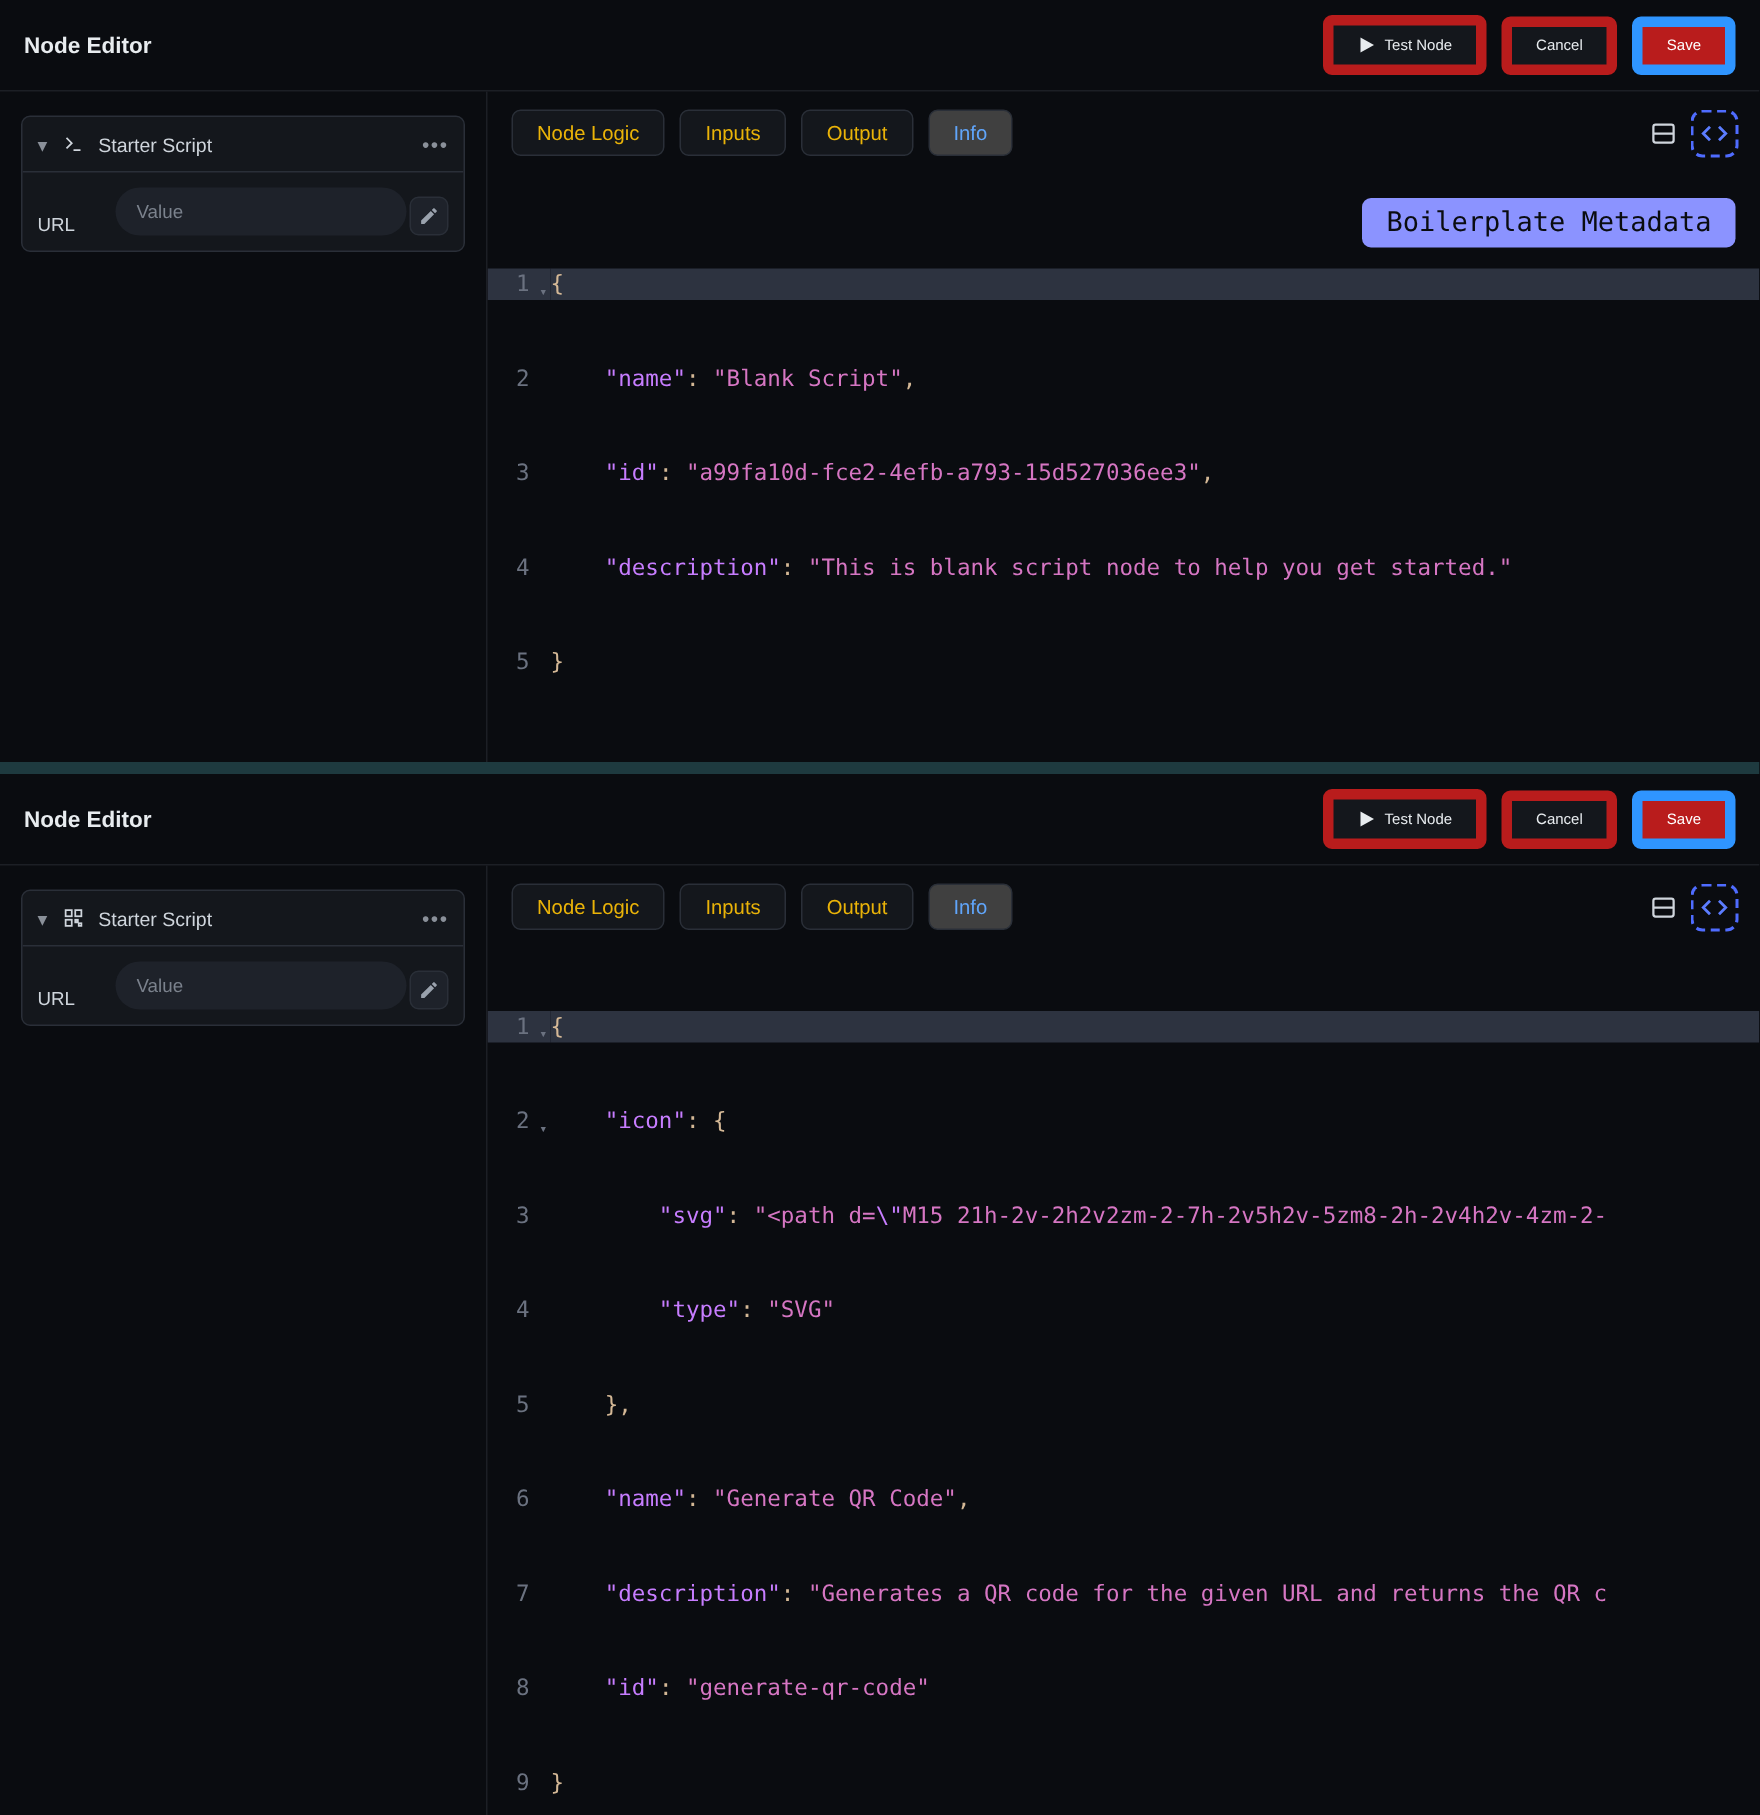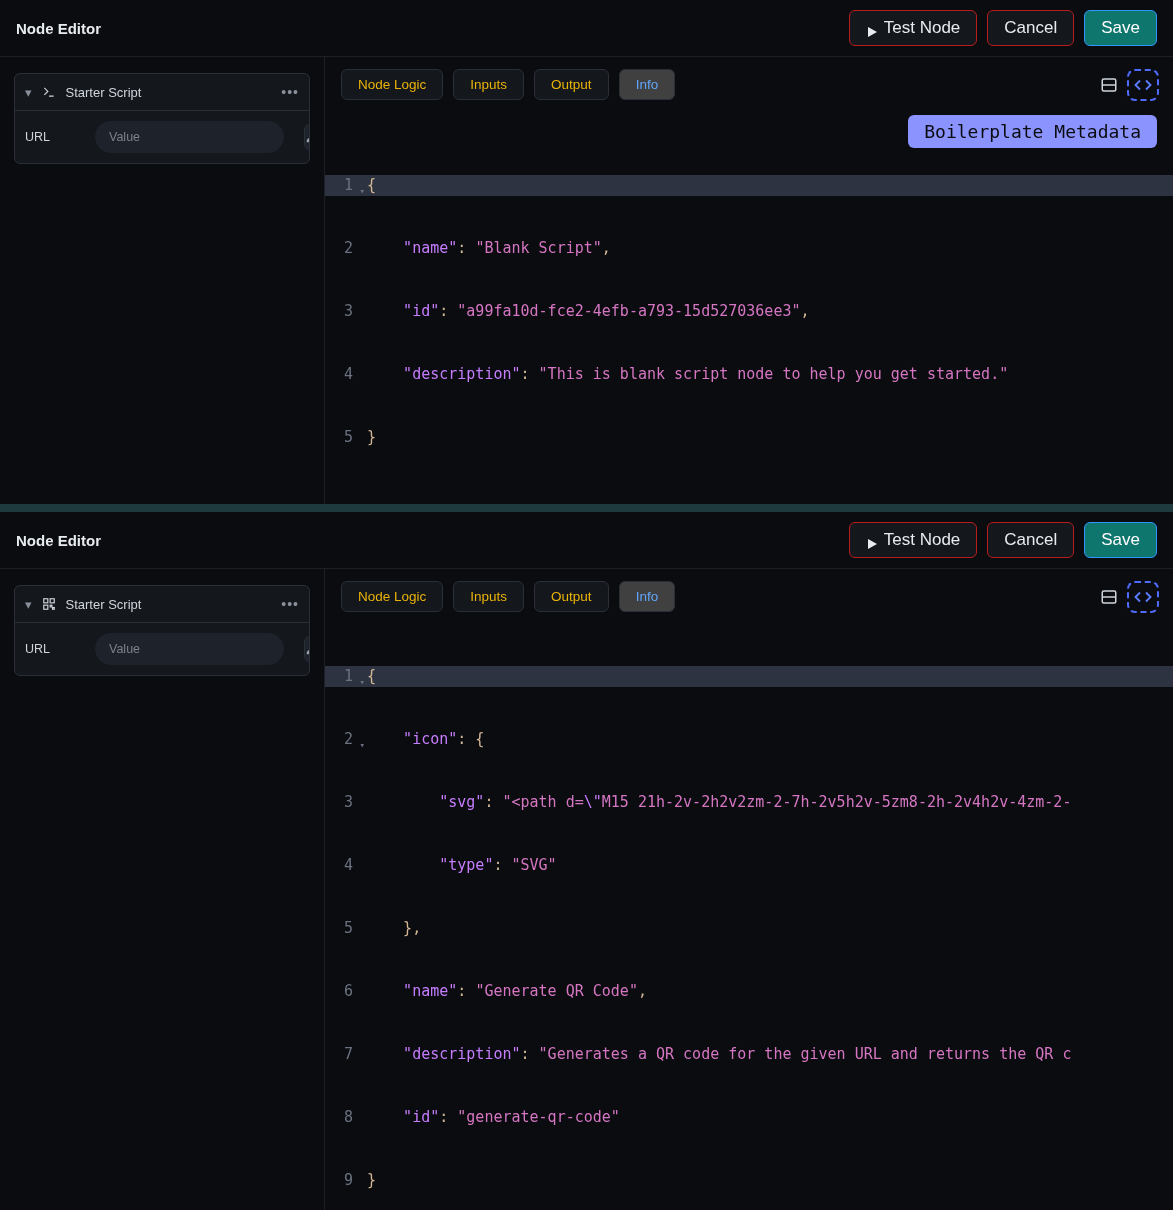--- a/index.html
+++ b/index.html
@@ -2,28 +2,28 @@
 <html><head>
   <meta charset="utf-8">
   <style>
     *{box-sizing:border-box;margin:0;padding:0}
     body{font-family:-apple-system,BlinkMacSystemFont,"Segoe UI",sans-serif;background:#0a0c10;color:#cfd5dc;font-size:13px;width:1173px}
     .sep{height:8px;background:#1e3a3f}
     .panel{display:flex;flex-direction:column}
     .hdr{display:flex;align-items:center;justify-content:space-between;padding:10px 16px;border-bottom:1px solid #1c1f25}
     .hdr h1{font-size:15px;font-weight:600;color:#e8ecef}
     .btnrow{display:flex;gap:10px;align-items:center}
-    .btn{display:inline-flex;align-items:flex-end;gap:6px;padding:7px 16px;border-radius:6px;font-size:17px;font-weight:500;border:1px solid #b91c1c;background:#14171c;color:#e8ecef;cursor:pointer}
+    .btn{display:inline-flex;align-items:center;gap:6px;padding:7px 16px;border-radius:6px;font-size:10px;font-weight:500;border:7px solid #b91c1c;background:#14171c;color:#e8ecef;cursor:pointer}
     .btn svg{width:12px;height:12px;fill:#e8ecef}
-    .btn.pri{background:#0f766e;color:#fff;border-color:#2f95ff}
+    .btn.pri{background:#b91c1c;color:#fff;border-color:#2f95ff}
     .body{display:flex}
     .side{width:325px;padding:16px 14px;border-right:1px solid #1c1f25}
     .card{border:1px solid #2a2f38;border-radius:6px;background:#14171c;overflow:hidden}
     .cardtop{display:flex;align-items:center;gap:10px;padding:10px 10px;border-bottom:1px solid #2a2f38;position:relative}
-    .cardbody{display:flex;align-items:center;gap:20px;padding:10px}
+    .cardbody{display:flex;align-items:flex-end;gap:2px;padding:10px}
     .lbl{font-size:12.5px;color:#cfd5dc;min-width:50px}
     .pill{flex:1;background:#1e222a;border:none;border-radius:18px;padding:9px 14px;color:#cfd5dc;font-size:12.5px}
     .pill::placeholder{color:#7b828d}
     .sq{width:26px;height:26px;border-radius:6px;background:#1e222a;border:1px solid #2a2f38;display:flex;align-items:center;justify-content:center;cursor:pointer}
     .ic{width:14px;height:14px}
     .dots{margin-left:auto;color:#8a9099;cursor:pointer;font-size:14px;letter-spacing:1px}
     .main{flex:1;display:flex;flex-direction:column;position:relative;min-width:0}
     .tabs{display:flex;align-items:center;gap:10px;padding:12px 16px}
     .tab{padding:7px 16px;border-radius:6px;font-size:13.5px;border:1px solid #2a2f38;background:#14171c;color:#eab308;cursor:pointer}
     .tab.act{background:#404040;color:#60a5fa}
@@ -33,21 +33,21 @@
     .code{font-family:ui-monospace,Menlo,Consolas,monospace;font-size:15px;line-height:21px;padding:0 0 14px 0;position:relative;overflow:hidden;white-space:pre}
     .codeline{display:flex}
     .gut{color:#6b7280;width:42px;text-align:right;padding-right:14px;user-select:none;position:relative}
     .fold{position:absolute;right:2px;top:6px;color:#6b7280;font-size:9px}
     .cl{flex:1;min-width:0;overflow:hidden}
     .hl .cl,.hl .gut{background:#2d3340}
     .j-k{color:#c77dff}
     .j-p{color:#d4b896}
     .j-s{color:#d676c3}
     .j-e{color:#c77dff}
-    .callout{position:absolute;top:3px;right:16px;background:#8b93ff;color:#0a0c10;font-weight:500;font-size:18px;padding:6px 16px;border-radius:6px}
+    .callout{position:absolute;top:16px;right:16px;background:#8b93ff;color:#0a0c10;font-weight:500;font-size:18px;padding:6px 16px;border-radius:6px}
     .chev{color:#8a9099}
   </style>
 </head>
 <body>
 
 <div class="panel">
   <div class="hdr">
     <h1>Node Editor</h1>
     <div class="btnrow">
       <button class="btn">

